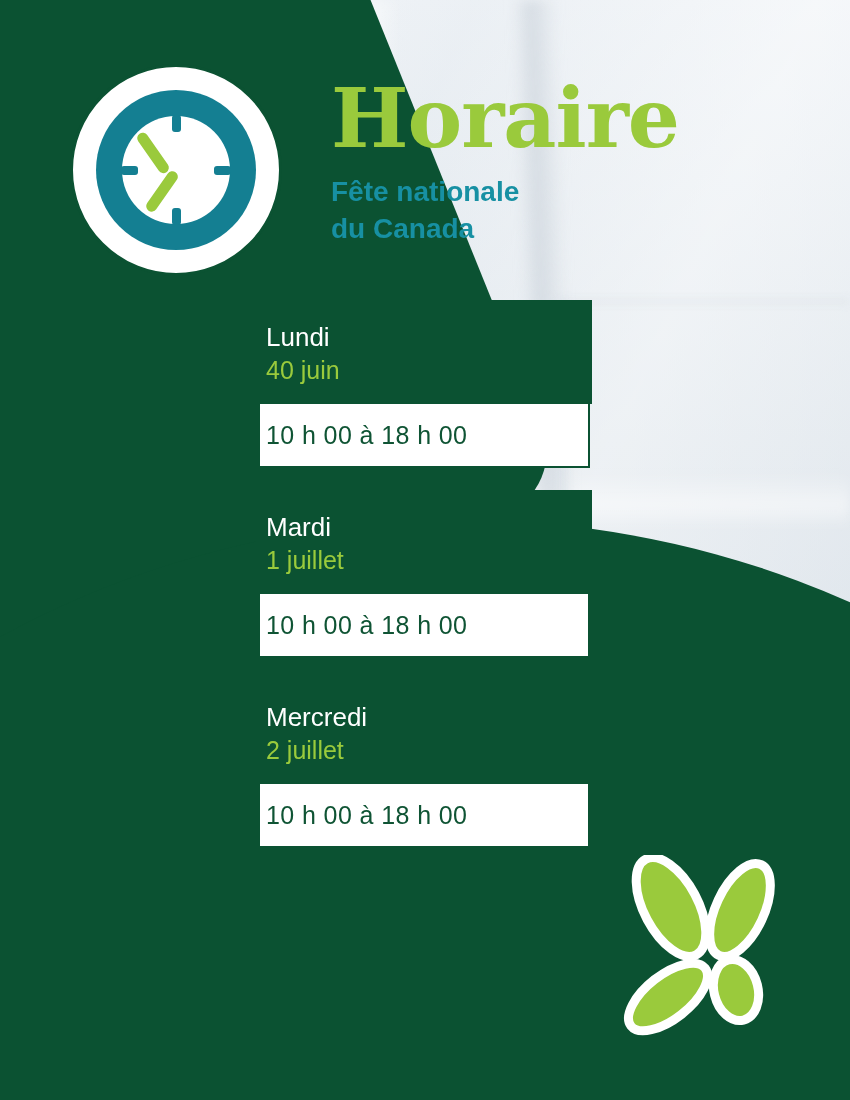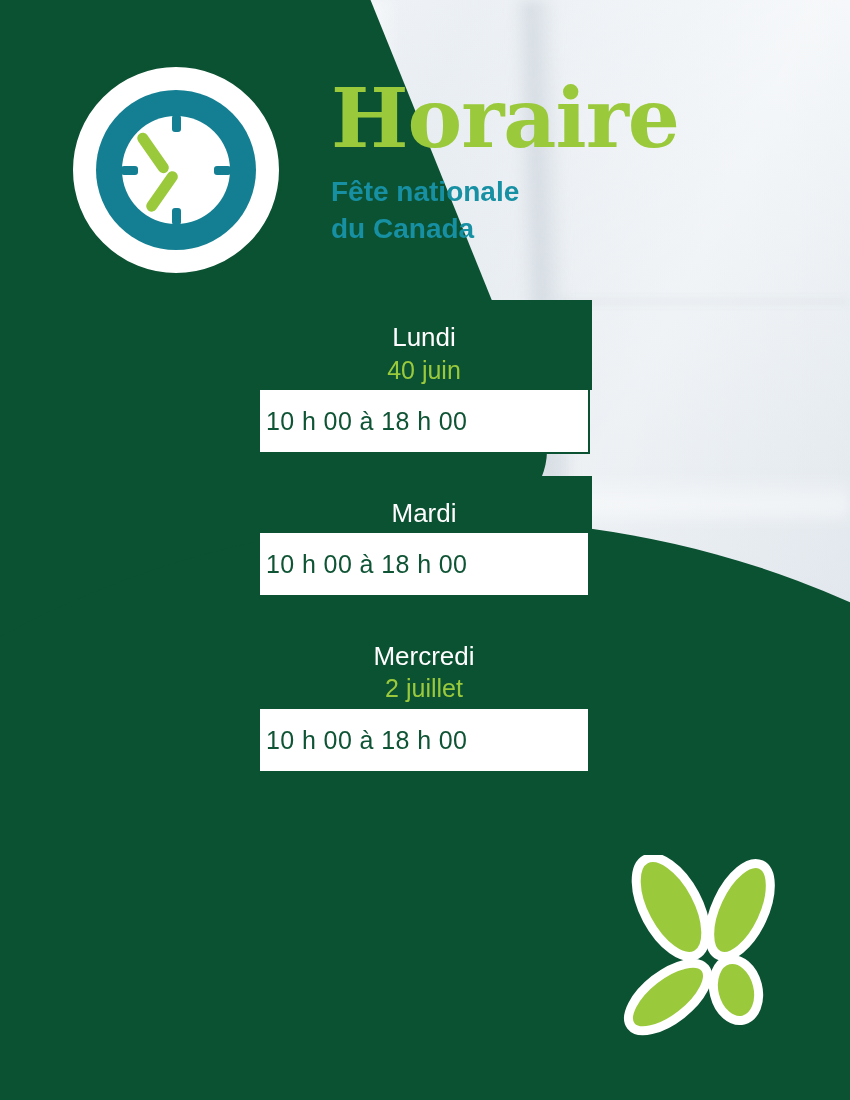--- a/index.html
+++ b/index.html
@@ -122,22 +122,21 @@
     margin:16px 0 0 0;
     white-space:pre-line;
   }
 
   
   .cards{position:absolute;left:256px;top:300px;width:336px;}
   .card{margin-bottom:22px;}
   .card:last-child{margin-bottom:0;}
   .card-head{
     background:#0b5232;
-    padding:22px 10px 4px;
-    text-align:center;
+    padding:22px 10px 18px;
   }
   .card-day{
     color:#ffffff;font-size:26px;font-weight:normal;line-height:1.18;
   }
   .card-date{
     color:#9aca3c;font-size:25px;font-weight:normal;line-height:1.25;margin-top:2px;
   }
   .card-body{
     background:#ffffff;
     border:2px solid #0b5232;
@@ -193,20 +192,21 @@
         <div class="card-date">40 juin</div>
       </div>
       <div class="card-body">
         <div class="card-time">10 h 00 à 18 h 00</div>
       </div>
     </div>
 
     <div class="card">
       <div class="card-head">
         <div class="card-day">Mardi</div>
+        <div class="card-date">1 juillet</div>
       </div>
       <div class="card-body">
         <div class="card-time">10 h 00 à 18 h 00</div>
       </div>
     </div>
 
     <div class="card">
       <div class="card-head">
         <div class="card-day">Mercredi</div>
         <div class="card-date">2 juillet</div>

